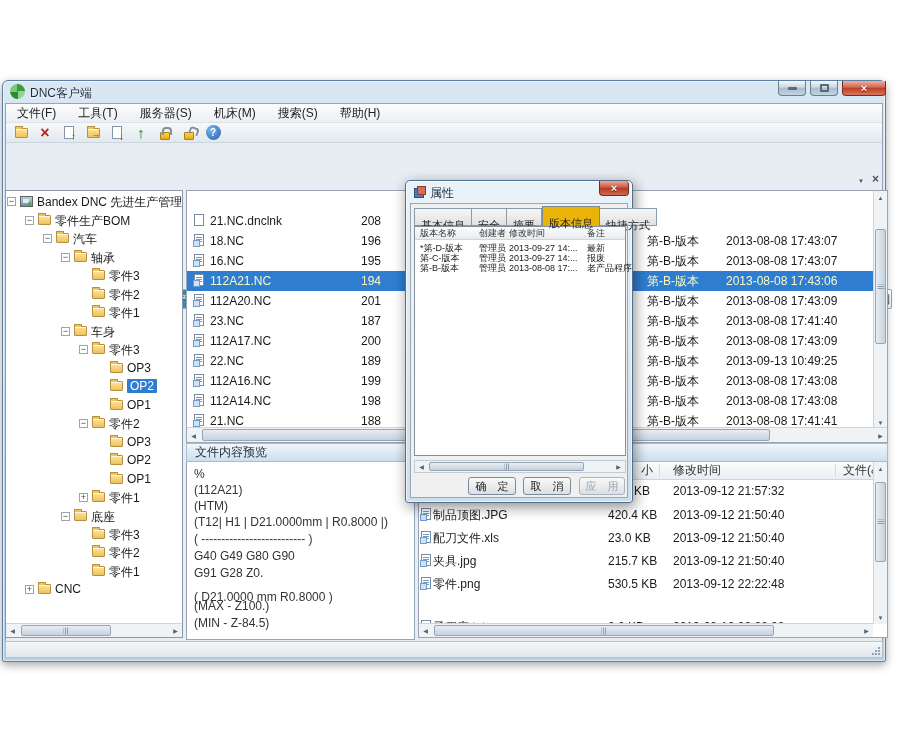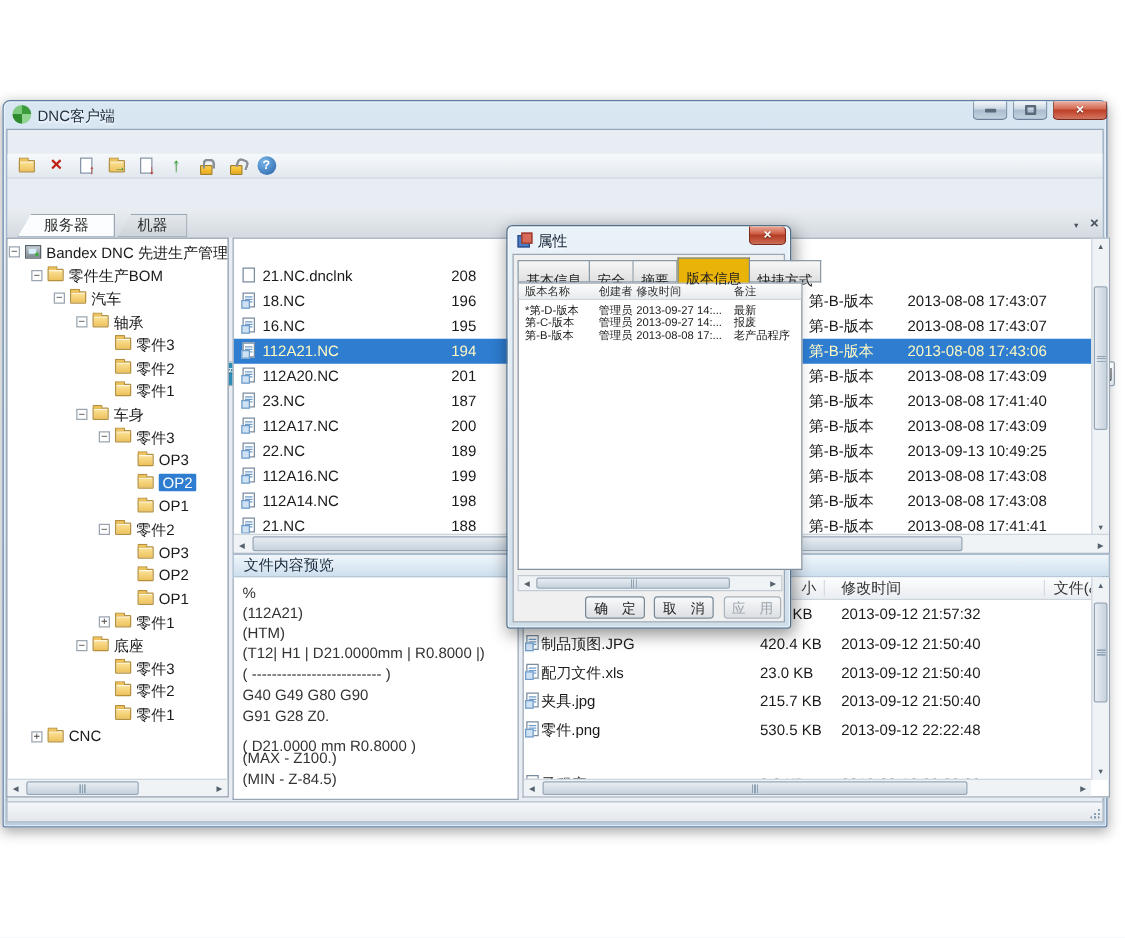--- a/index.html
+++ b/index.html
@@ -145,21 +145,21 @@
   .dlg .ic-props{position:absolute;left:8px;top:5px}
   .dclose{position:absolute;left:193px;top:0;width:30px;height:15px;background:linear-gradient(#eba998,#cd5b42 45%,#b23a22 50%,#cf6a52);
           border:1px solid #7e2a19;border-top:none;border-radius:0 4px 4px 4px;display:flex;align-items:center;justify-content:center;cursor:pointer}
   .dclose::before{content:"×";color:#fff;font-size:11px;font-weight:bold;line-height:10px;text-shadow:0 1px 1px #0008}
   .dbody{position:absolute;left:4px;right:4px;top:22px;bottom:4px;background:#f0f0f0;border:1px solid #9aa8b5}
   .dtabs{position:absolute;left:3px;top:2px;height:20px;display:flex;align-items:flex-end}
   .dtb{height:17px;font-size:11px;color:#222;padding:8px 6px;line-height:16px;background:linear-gradient(#f7f7f7,#e0e0e0);
        border:1px solid #8a9aa8;border-left:none;cursor:pointer;white-space:nowrap}
   .dtb:first-child{border-left:1px solid #8a9aa8}
   .dtb.active{height:20px;background:#eab308;border:1px solid #7a8a98;border-bottom:none;position:relative;z-index:2}
-  .dlist{position:absolute;left:3px;top:22px;width:228px;height:230px;background:#fff;border:1px solid #828f9c}
+  .dlist{position:absolute;left:3px;top:22px;width:212px;height:230px;background:#fff;border:1px solid #828f9c}
   .dlh{position:absolute;left:0;top:0;width:100%;height:13px;background:linear-gradient(#fcfcfc,#e8ebee);border-bottom:1px solid #cfd5da}
   .dlh span,.dlr span{position:absolute;font-size:9px;white-space:nowrap}
   .dlh span{color:#333;line-height:12px}
   .dlr{position:absolute;left:0;width:100%;height:10px}
   .dlr span{color:#1a1a1a;line-height:10px}
   .d-ver{left:5px}.d-cre{left:64px}.d-time{left:94px}.d-note{left:172px}
   .dhsb{position:absolute;left:3px;top:256px;width:212px;height:13px;background:#eff3f6;border:1px solid #c2cbd3}
   .dbtn{position:absolute;top:273px;height:18px;font-size:11px;color:#222;background:linear-gradient(#f8f9fa,#dcdfe3);
         border:1px solid #7a8a98;border-radius:3px;display:flex;align-items:center;justify-content:center;letter-spacing:4px;padding-left:4px;cursor:pointer}
   .dbtn.disabled{color:#9aa4ac;border-color:#aab4bc;cursor:default}
@@ -177,20 +177,28 @@
     </div>
   <div class="winbtn" style="left:810px;width:28px">
       <span class="g-max"></span>
     </div>
   <div class="winbtn close" style="left:842px;width:44px">
       <span class="gx">×</span>
     </div>
 
   <div class="client"></div>
 
+  <div class="menubar">
+    <span class="menuitem">文件(F)</span>
+    <span class="menuitem">工具(T)</span>
+    <span class="menuitem">服务器(S)</span>
+    <span class="menuitem">机床(M)</span>
+    <span class="menuitem">搜索(S)</span>
+    <span class="menuitem">帮助(H)</span>
+  </div>
 
   <div class="toolbar">
     <span class="tbtn">
         <span class="ic-folder"></span>
       </span>
     <span class="tbtn">
         <span class="ic-del"></span>
       </span>
     <span class="tbtn">
         <span class="ic-doc up"></span>
@@ -225,28 +233,20 @@
         <span class="crumb" style="background: rgb(58, 162, 198);">汽车</span>
         <span class="crumb" style="background: rgb(58, 162, 198);">车身</span>
         <span class="crumb" style="background: rgb(82, 180, 210);">零件3</span>
         <span class="crumb" style="background: rgb(99, 192, 218);">OP2</span>
         <span class="crumb tail" style="background: rgb(116, 201, 222);"></span>
       </div>
     </div>
     <div class="gobtn">转到</div>
   </div>
 
-  <div class="tabstrip">
-    <div class="dtab active" style="left:8px;width:78px">
-        <span>服务器</span>
-      </div>
-    <div class="dtab inactive" style="left:88px;width:56px">
-        <span>机器</span>
-      </div>
-  </div>
   <div class="tsr">
     <span class="dd"></span>
     <span class="cx"></span>
   </div>
 
   <div class="tree">
     <div class="ti" style="top:2px">
         <span class="tg minus" style="left:1px"></span>
         <span class="tfold ic-server" style="left:14px"></span>
         <span class="tl" style="left:31px">Bandex DNC 先进生产管理系统</span>

